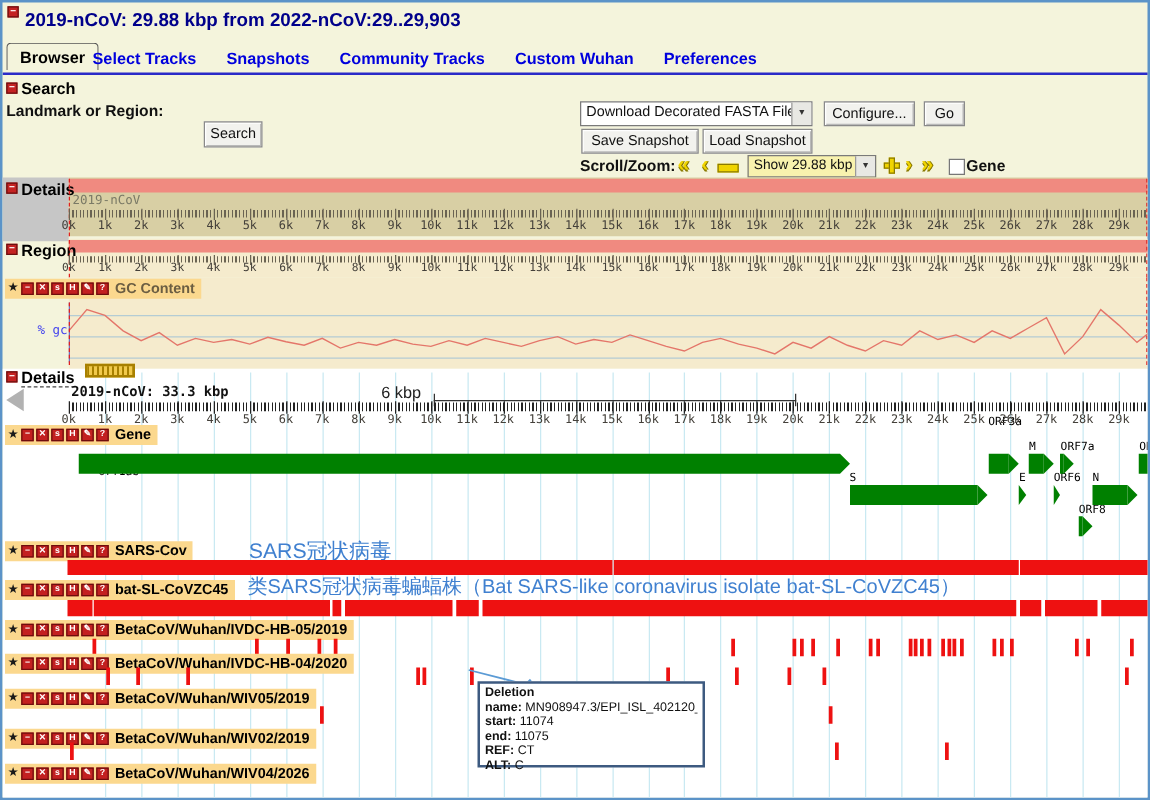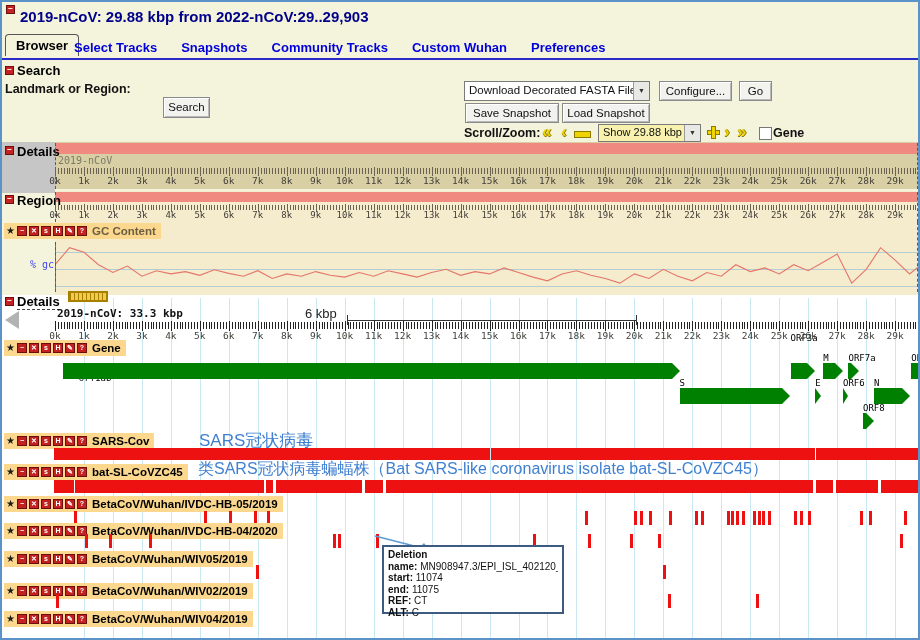--- a/index.html
+++ b/index.html
@@ -320,21 +320,21 @@
       <div class="rtick" style="left: 665.715px; top: 592px; height: 14px; position: absolute;"></div>
       <div class="rtick" style="left: 754.074px; top: 592px; height: 14px; position: absolute;"></div>
       <div class="hdr" style="left: 2px; top: 609px; position: absolute;">
         <span class="star">★</span>
         <span class="isq">−</span>
         <span class="isq">✕</span>
         <span class="isq">s</span>
         <span class="isq">H</span>
         <span class="isq">✎</span>
         <span class="isq">?</span>
-        <span class="hlabel">BetaCoV/Wuhan/WIV04/2019</span>
+        <span class="hlabel">BetaCoV/Wuhan/WIV04/2026</span>
       </div>
     </div>
 
   <svg class="abs" style="left:368px;top:528px;" width="72" height="26">
     <line x1="5" y1="6" x2="56" y2="19" stroke="#5b9bd5" stroke-width="1.4"></line>
     <polygon points="60,21 48,19 54,13" fill="#5b9bd5"></polygon>
   </svg>
   <div class="abs" id="tooltip" style="left:380px;top:543px;width:182px;height:69px;background:#fff;border:2px solid #3d5a80;box-sizing:border-box;padding:2px 4px;font-size:10px;line-height:11.5px;">
     <div class="b ttfield">Deletion</div>
     <div id="tt-fields">

